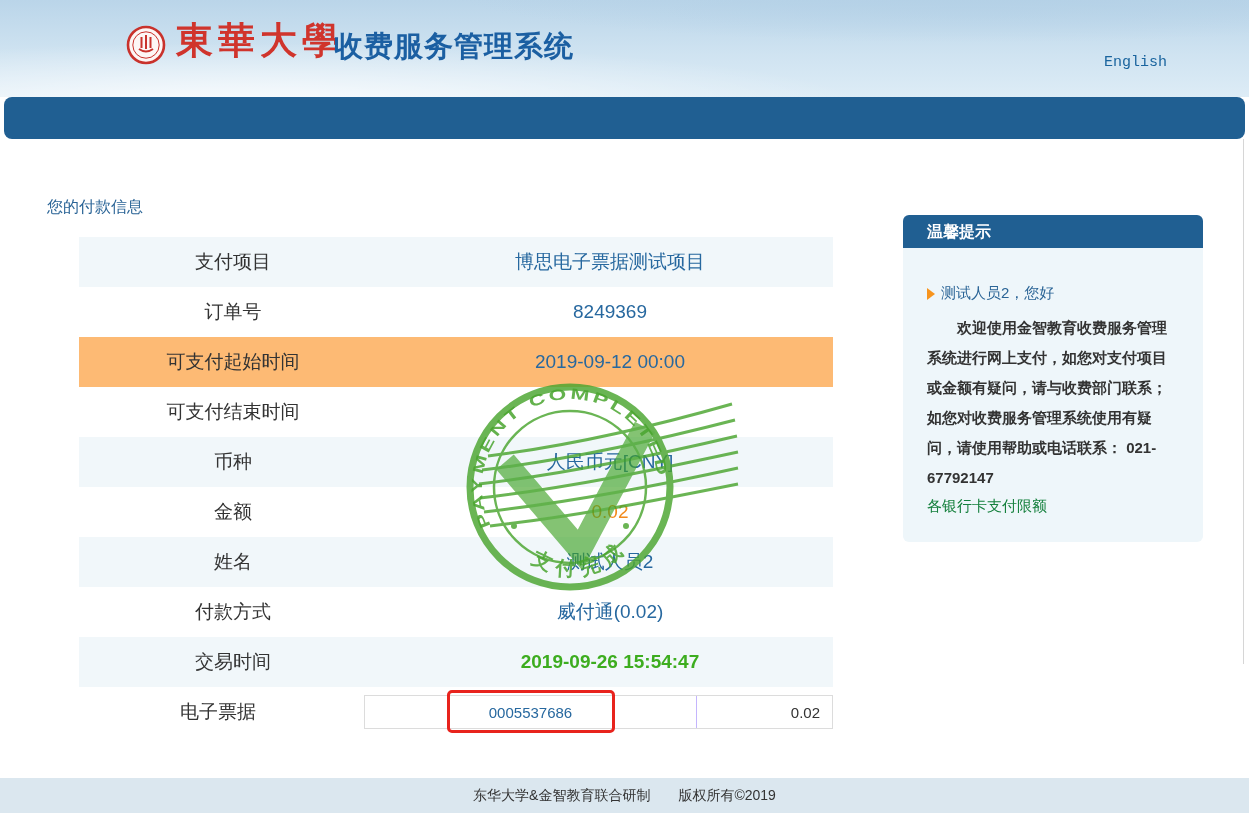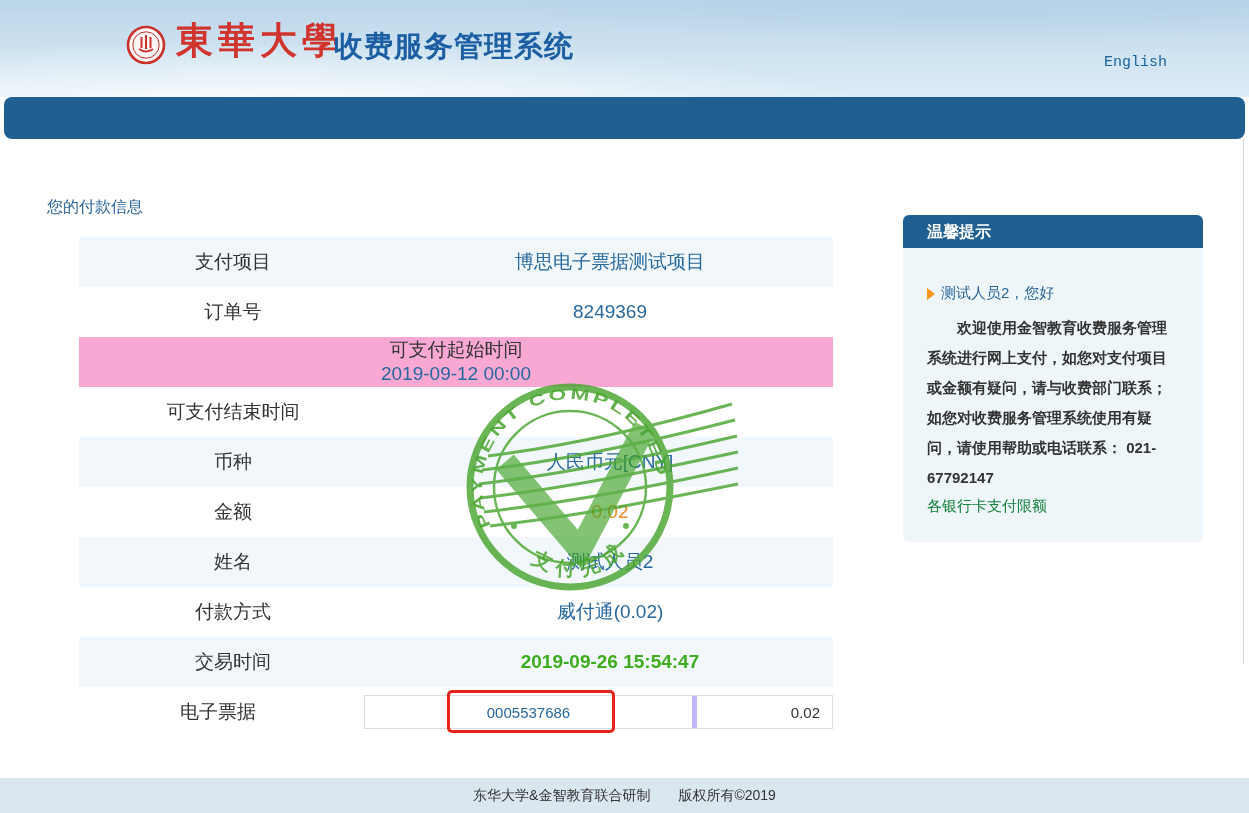--- a/index.html
+++ b/index.html
@@ -23,31 +23,31 @@
 
   
   .navbar { position:absolute; left:4px; top:97px; width:1241px; height:42px;
     background:#205f92; border-radius:8px; }
 
   
   .section-title { position:absolute; left:47px; top:197px; font-size:16px; color:#2a6496; }
   .pay-table { position:absolute; left:47px; top:237px; width:786px; }
   .row { display:flex; height:50px; align-items:center;margin-left:32px; }
   .bg-blue { background:#f1f7fa; }
-  .bg-gray { background:#f9a8d4;flex-direction:column; }
+  .bg-gray { background:#fdba74; }
   .cell-label { width:308px; text-align:center; font-size:19px; color:#333; }
   .cell-value { flex:1; text-align:center; font-size:19px; }
   .v-blue  { color:#27689f; }
   .v-link  { color:#27689f; cursor:pointer; }
   .v-orange{ color:#f28a1c; }
   .v-green { color:#3dad1f; font-weight:bold; }
 
   .receipt-table { display:flex; margin-left:7px; width:469px; height:34px;
     border:1px solid #dcdcdc; background:#fff; font-size:15px; align-items:stretch; }
-  .receipt-cell-no { flex:0 0 332px; border-right:5px solid #c4b5fd; display:flex;
+  .receipt-cell-no { flex:0 0 332px; border-right:1px solid #c4b5fd; display:flex;
     align-items:center; justify-content:center; color:#27689f; cursor:pointer; }
   .receipt-cell-amt { flex:1; display:flex; align-items:center; justify-content:flex-end;
     padding-right:12px; color:#333; }
   .red-box { position:absolute; left:447px; top:690px; width:168px; height:43px;
     border:3px solid #e8231d; border-radius:5px; z-index:6; }
 
   
   .stamp { position:absolute; left:448px; top:370px; width:300px; height:240px; z-index:5;
     pointer-events:none; }
 

